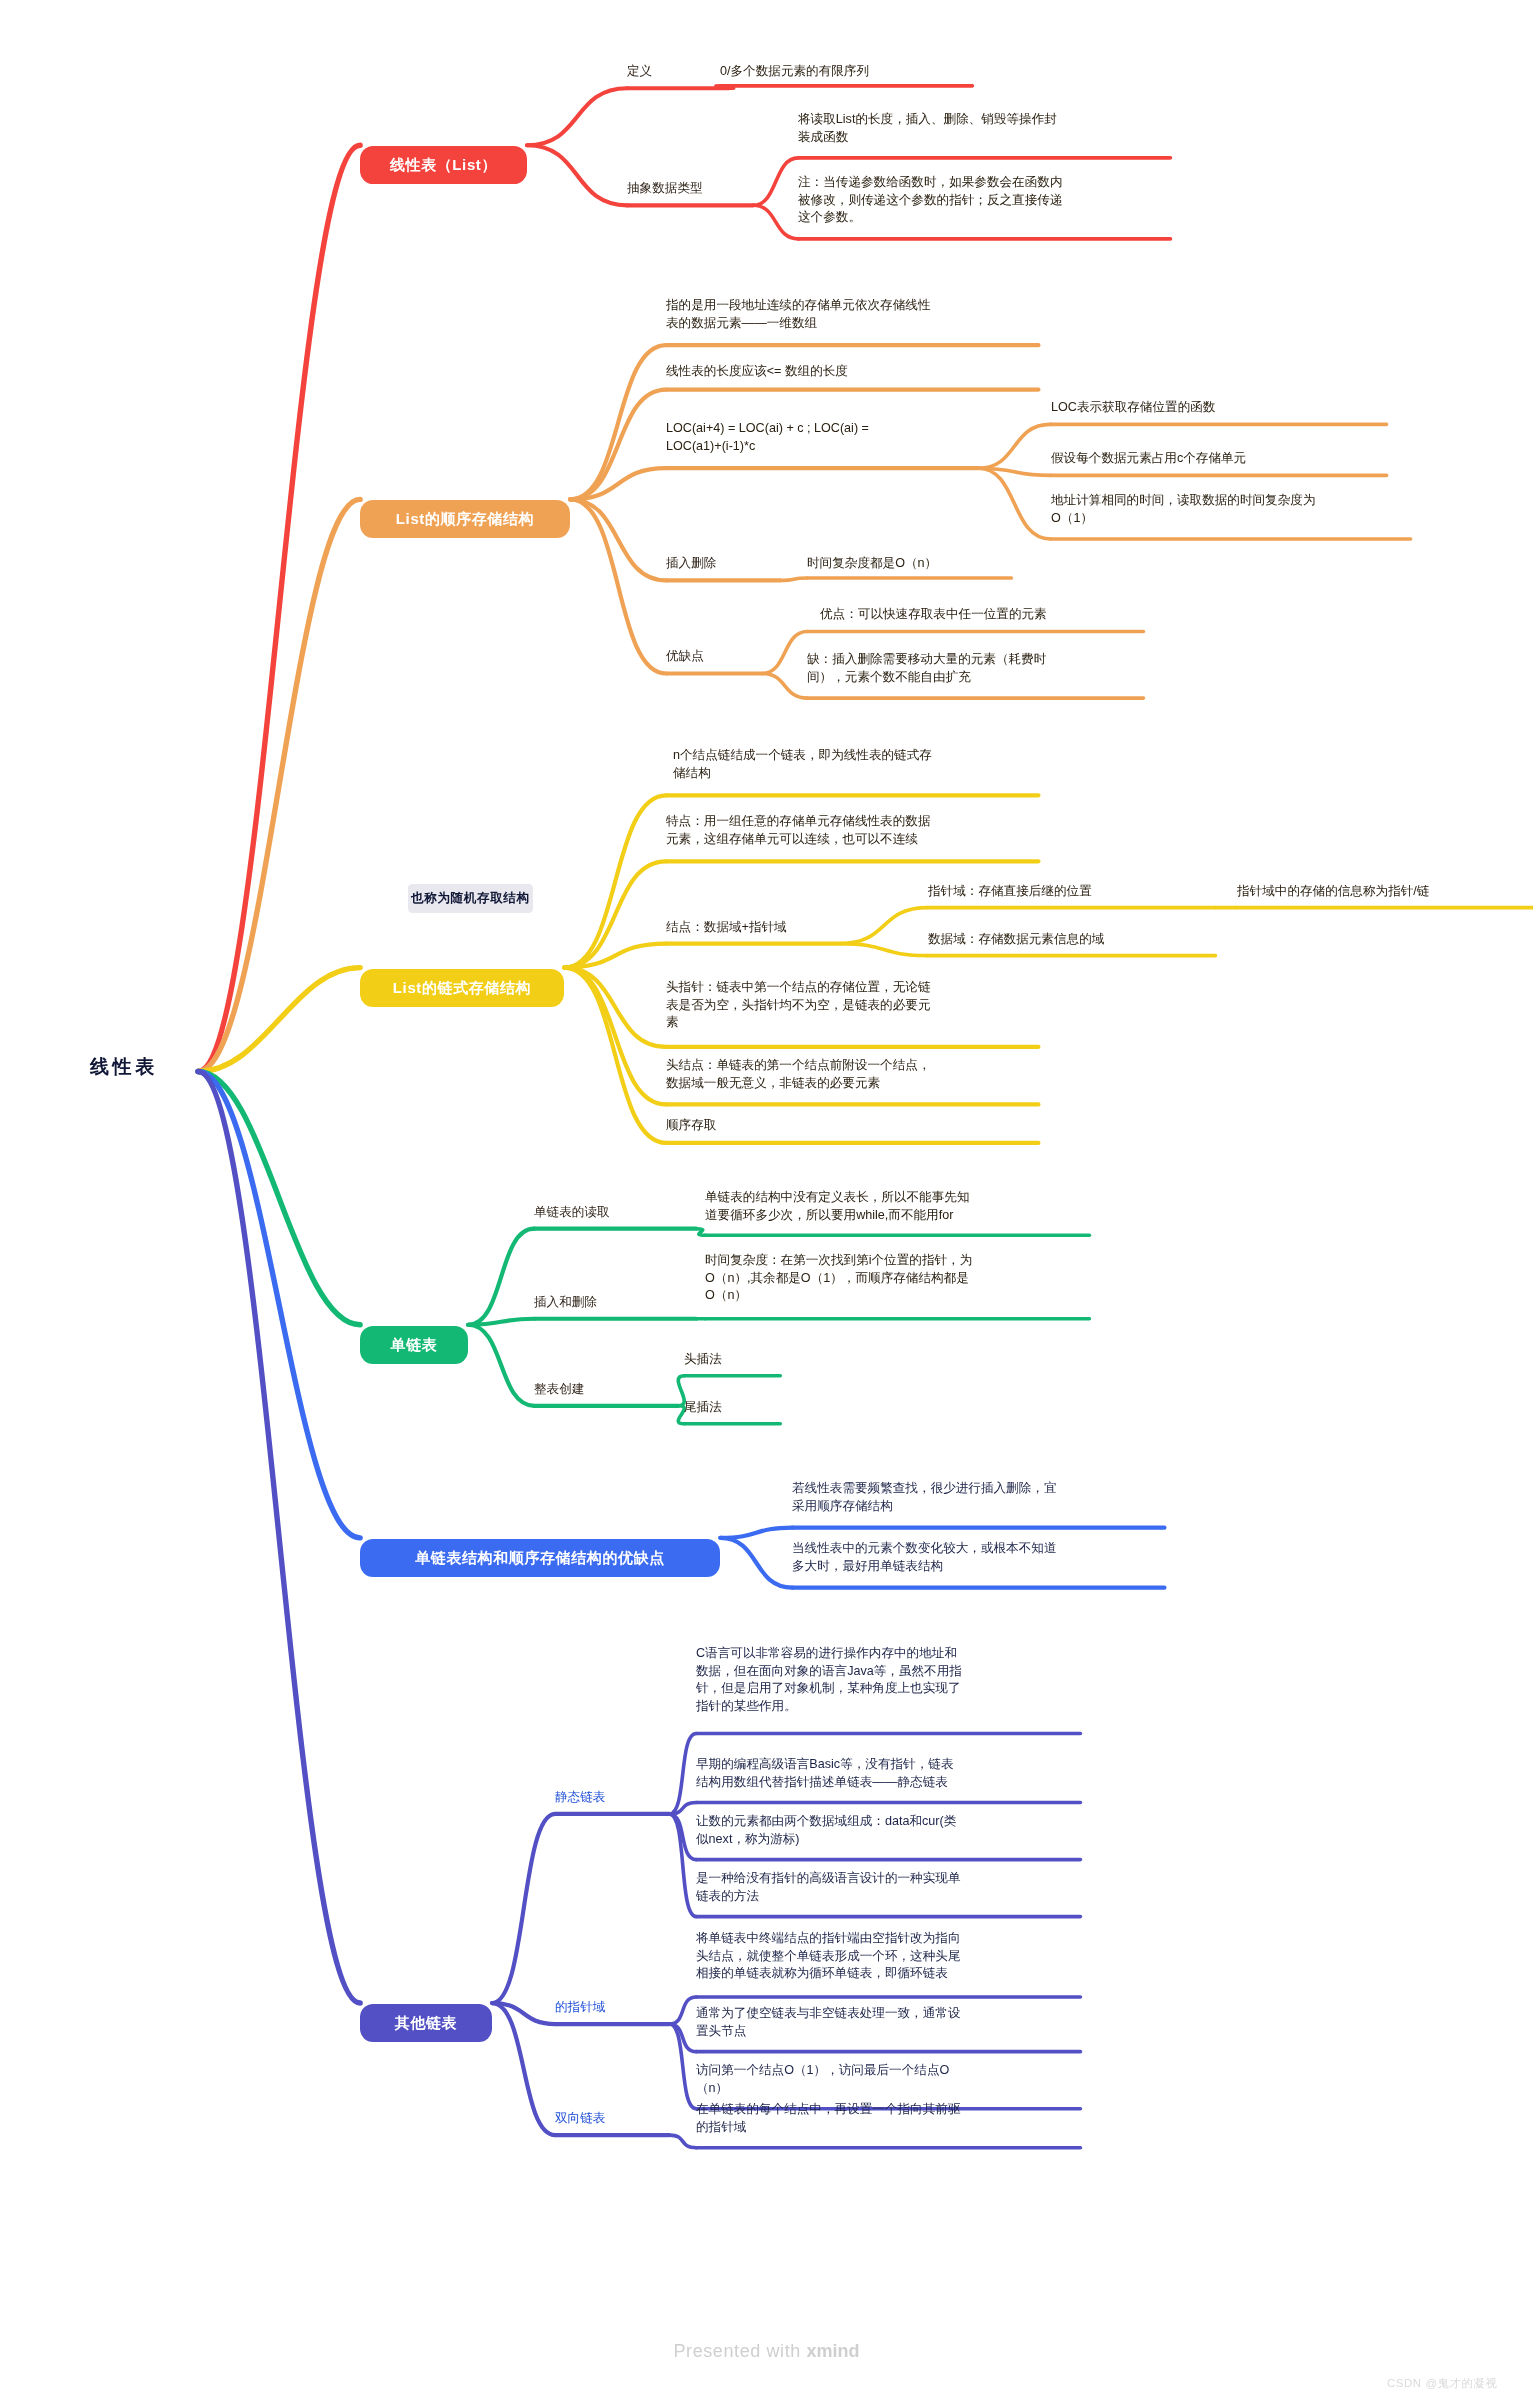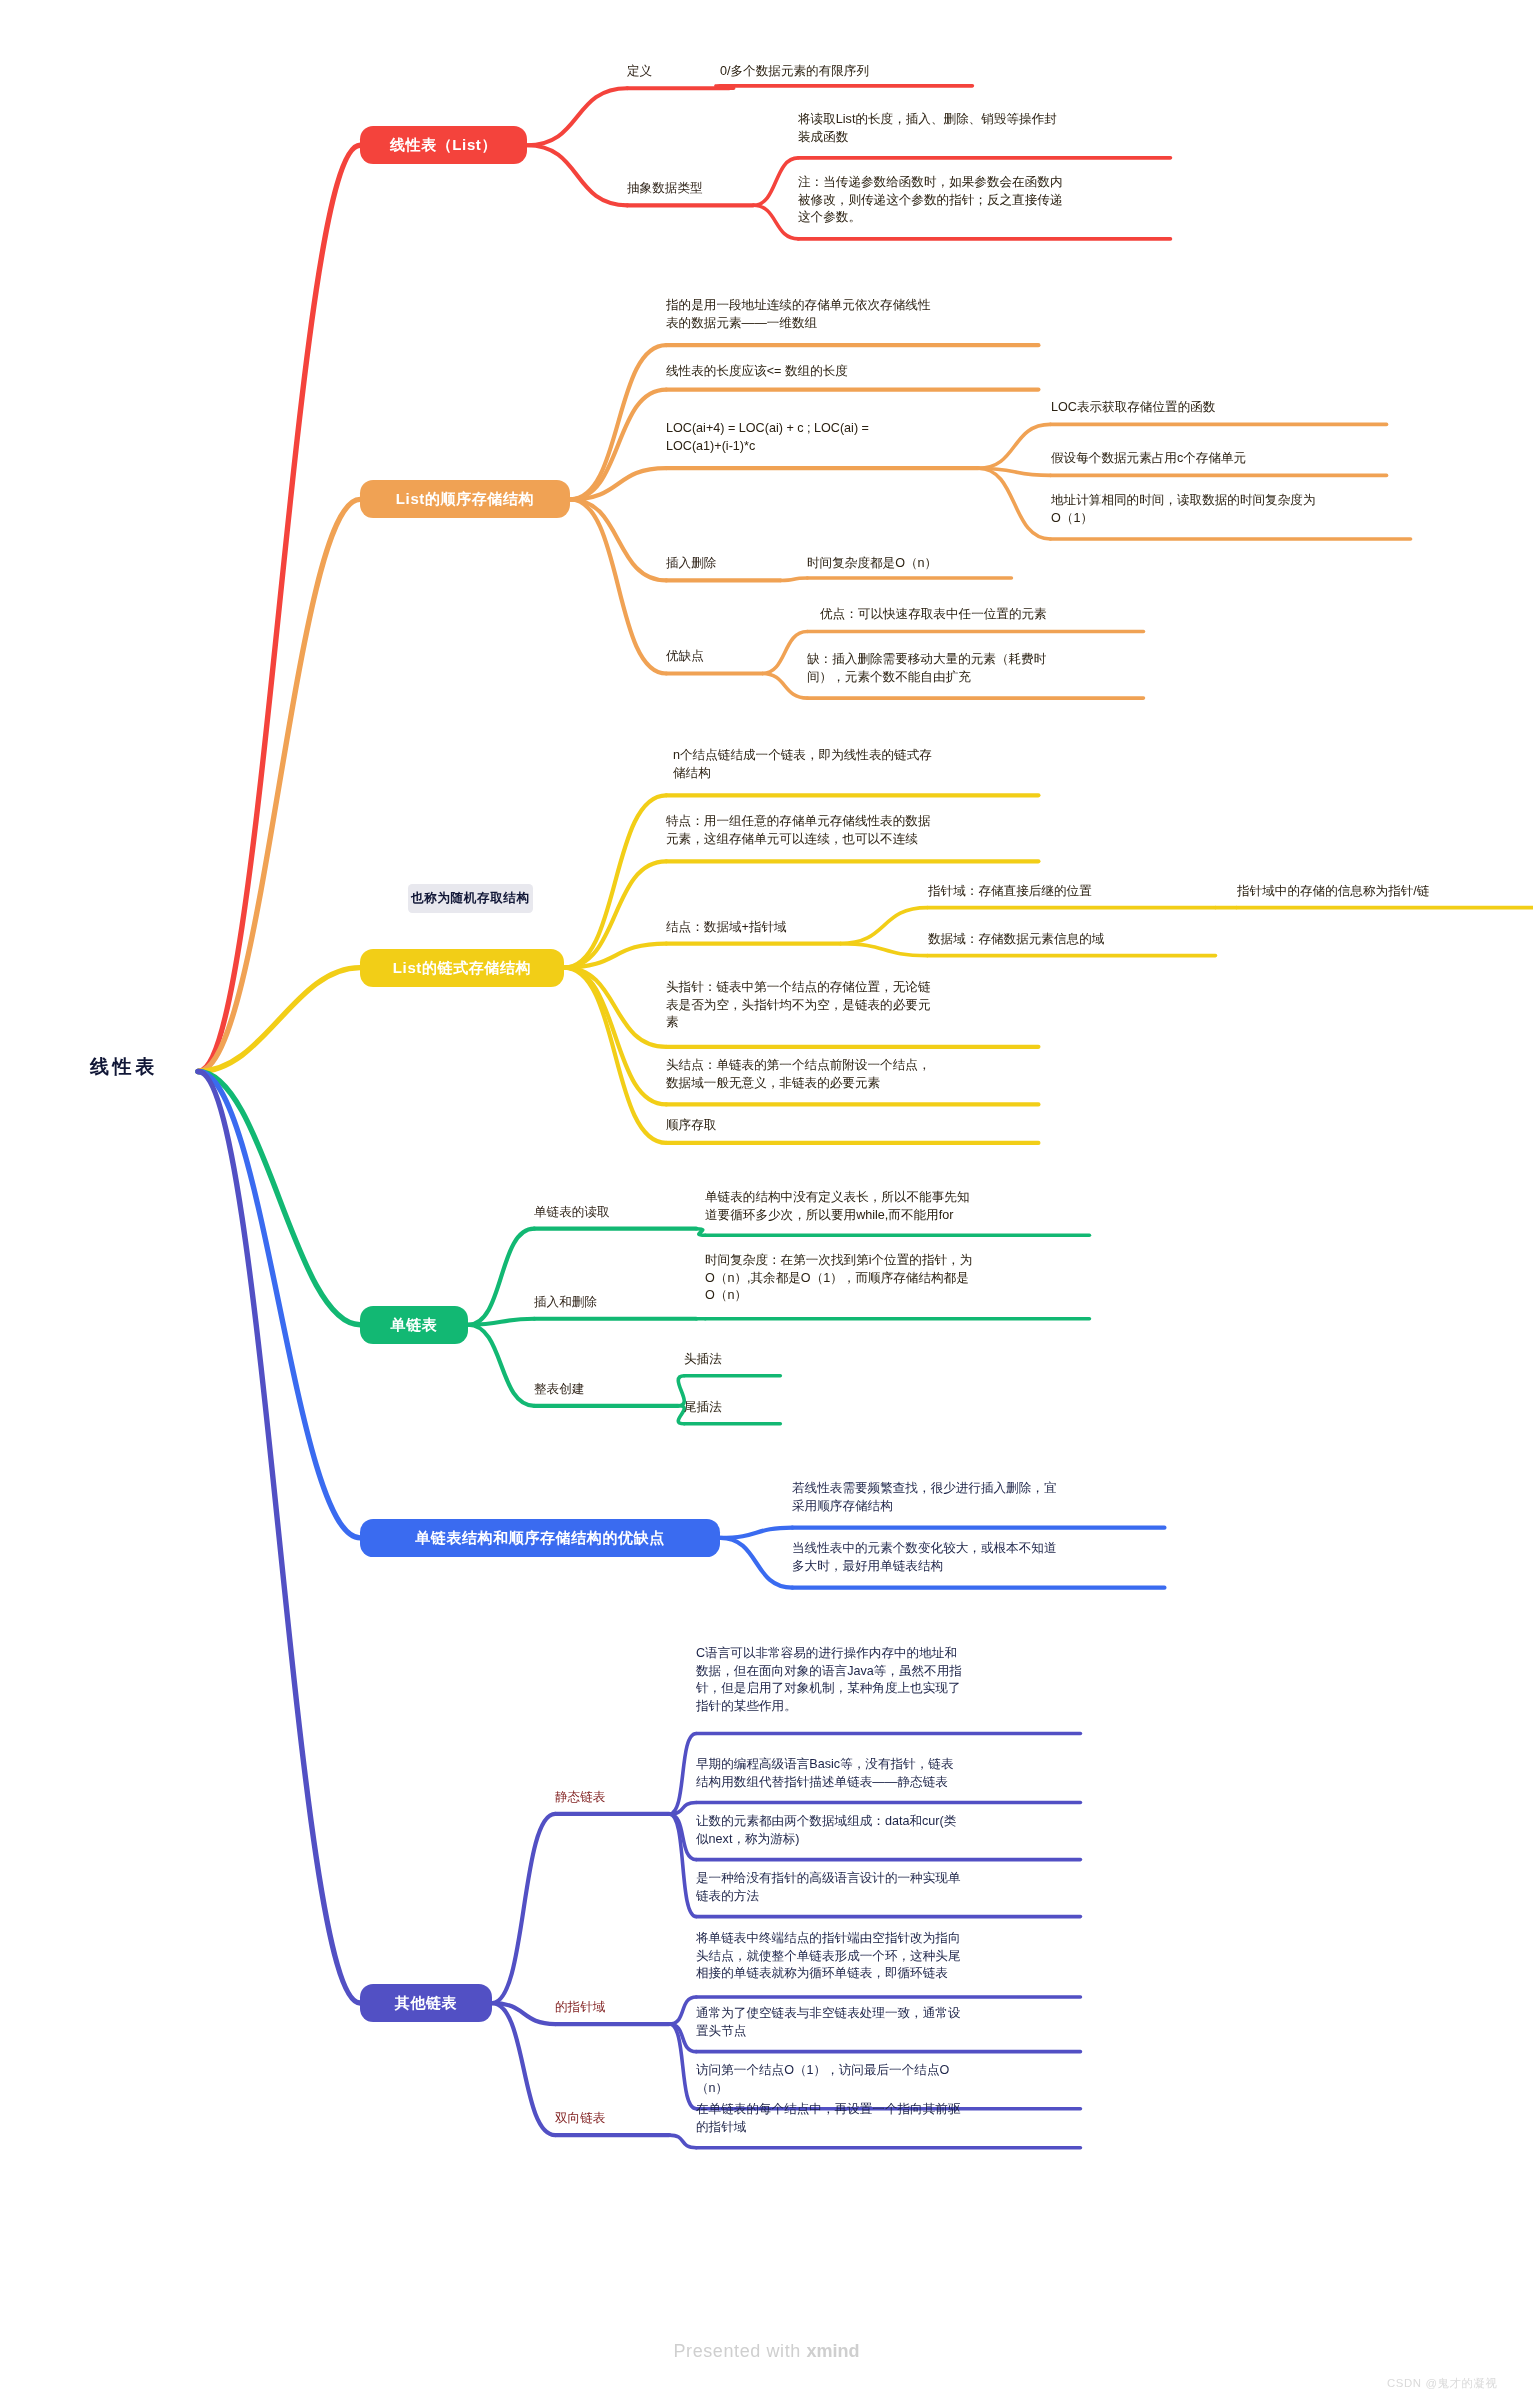--- a/index.html
+++ b/index.html
@@ -16,28 +16,28 @@
 
   .root-node{
     color:#101636;font-weight:700;font-size:19px;letter-spacing:3.6px;
     white-space:nowrap;line-height:1;
   }
 
   .topic{
     border-radius:13.2px;color:#ffffff;font-weight:700;
     display:flex;align-items:center;justify-content:center;
     text-align:center;white-space:nowrap;line-height:1.1;
-    font-size:15px;letter-spacing:0.6px;padding:0 13.2px;
+    font-size:15px;letter-spacing:0.6px;padding:0 13.2px;margin-top:20px;
   }
 
   .sub{
     color:#2b1f14;font-size:12.6px;line-height:1.38;
     white-space:pre-line;
   }
-  .sub.navy{color:#7f1d1d;}
+  .sub.navy{color:#1d4ed8;}
 
   .leaf{
     color:#2b2112;font-size:12.6px;line-height:1.4;
     white-space:pre-line;
   }
   .leaf.navy{color:#1b2247;}
 
   .callout{
     background:#e8e8ee;border-radius:4.2px;color:#101636;
     font-weight:700;font-size:12.6px;letter-spacing:0.6px;

